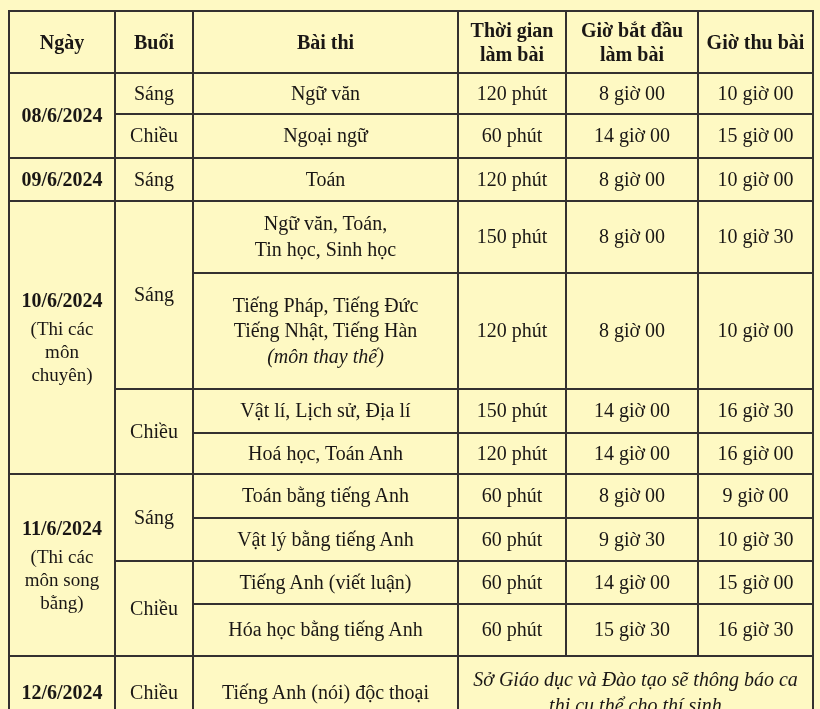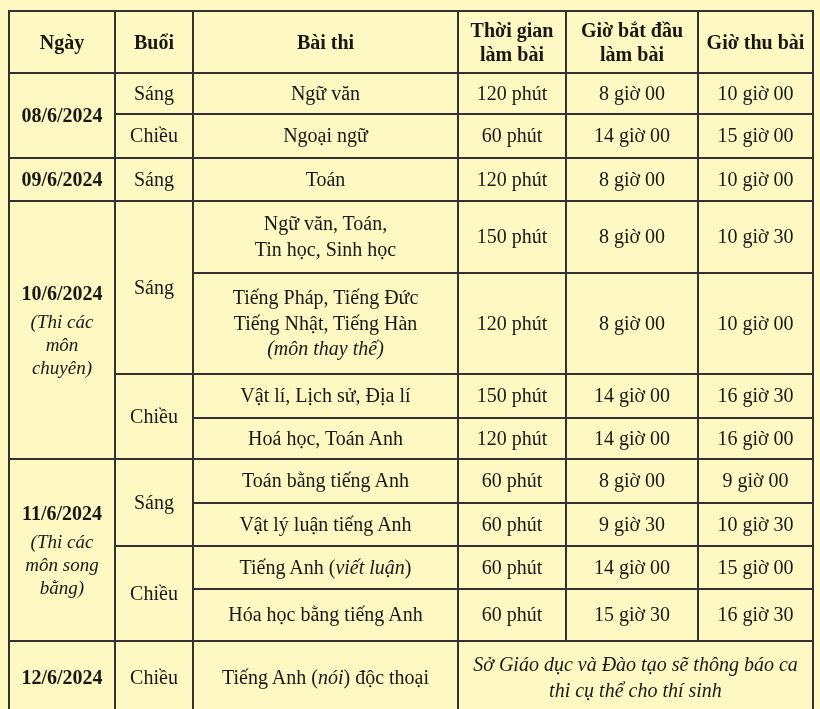--- a/index.html
+++ b/index.html
@@ -13,26 +13,26 @@
   .schedule th,.schedule td{
     border:2px solid #343130;
     text-align:center;vertical-align:middle;
     padding:2px 8px;
     font-size:20px;line-height:1.28;
     overflow:hidden;
   }
   .schedule th{font-weight:bold;font-size:20px;line-height:1.2;padding:2px 6px;}
   td.date-cell{font-weight:bold;font-size:20px;padding:2px 4px;}
   td.date-cell .date-note{
-    font-weight:normal;font-style:italic;font-size:19px;line-height:1.22;margin-top:3px;
+    font-weight:normal;font-size:19px;line-height:1.22;margin-top:3px;
   }
   td.exam-cell{padding:2px 14px;}
   .exam-line{display:block;}
   .exam-note{font-style:italic;}
-  .italic{font-style:italic;}
+  .italic{}
   tr.last-row td{padding-bottom:24px;}
   td.notice-cell .notice-text{display:block;max-width:336px;margin:4px auto;font-style:italic;}
 </style>
 </head>
 <body>
 
 <div class="page">
   <table class="schedule">
     <colgroup>
       <col style="width:106px">
@@ -87,21 +87,21 @@
       <td class="session-cell" rowspan="2">Sáng</td>
       <td class="exam-cell">
         <span class="exam-line">Ngữ văn, Toán,</span>
         <span class="exam-line">Tin học, Sinh học</span>
       </td>
       <td>150 phút</td>
       <td>8 giờ 00</td>
       <td>10 giờ 30</td>
     </tr>
 
-    <tr style="height:101px">
+    <tr style="height:116px">
       <td class="exam-cell">
         <span class="exam-line">Tiếng Pháp, Tiếng Đức</span>
         <span class="exam-line">Tiếng Nhật, Tiếng Hàn</span>
         <span class="exam-line exam-note">(môn thay thế)</span>
       </td>
       <td>120 phút</td>
       <td>8 giờ 00</td>
       <td>10 giờ 00</td>
     </tr>
 
@@ -126,21 +126,21 @@
         <div class="date-note">(Thi các môn song bằng)</div>
       </td>
       <td class="session-cell" rowspan="2">Sáng</td>
       <td class="exam-cell">Toán bằng tiếng Anh</td>
       <td>60 phút</td>
       <td>8 giờ 00</td>
       <td>9 giờ 00</td>
     </tr>
 
     <tr style="height:43px">
-      <td class="exam-cell">Vật lý luận tiếng Anh</td>
+      <td class="exam-cell">Vật lý bằng tiếng Anh</td>
       <td>60 phút</td>
       <td>9 giờ 30</td>
       <td>10 giờ 30</td>
     </tr>
 
     <tr style="height:43px">
       <td class="session-cell" rowspan="2">Chiều</td>
       <td class="exam-cell">
         <span>Tiếng Anh (</span><span class="italic">viết luận</span><span>)</span>
       </td>

